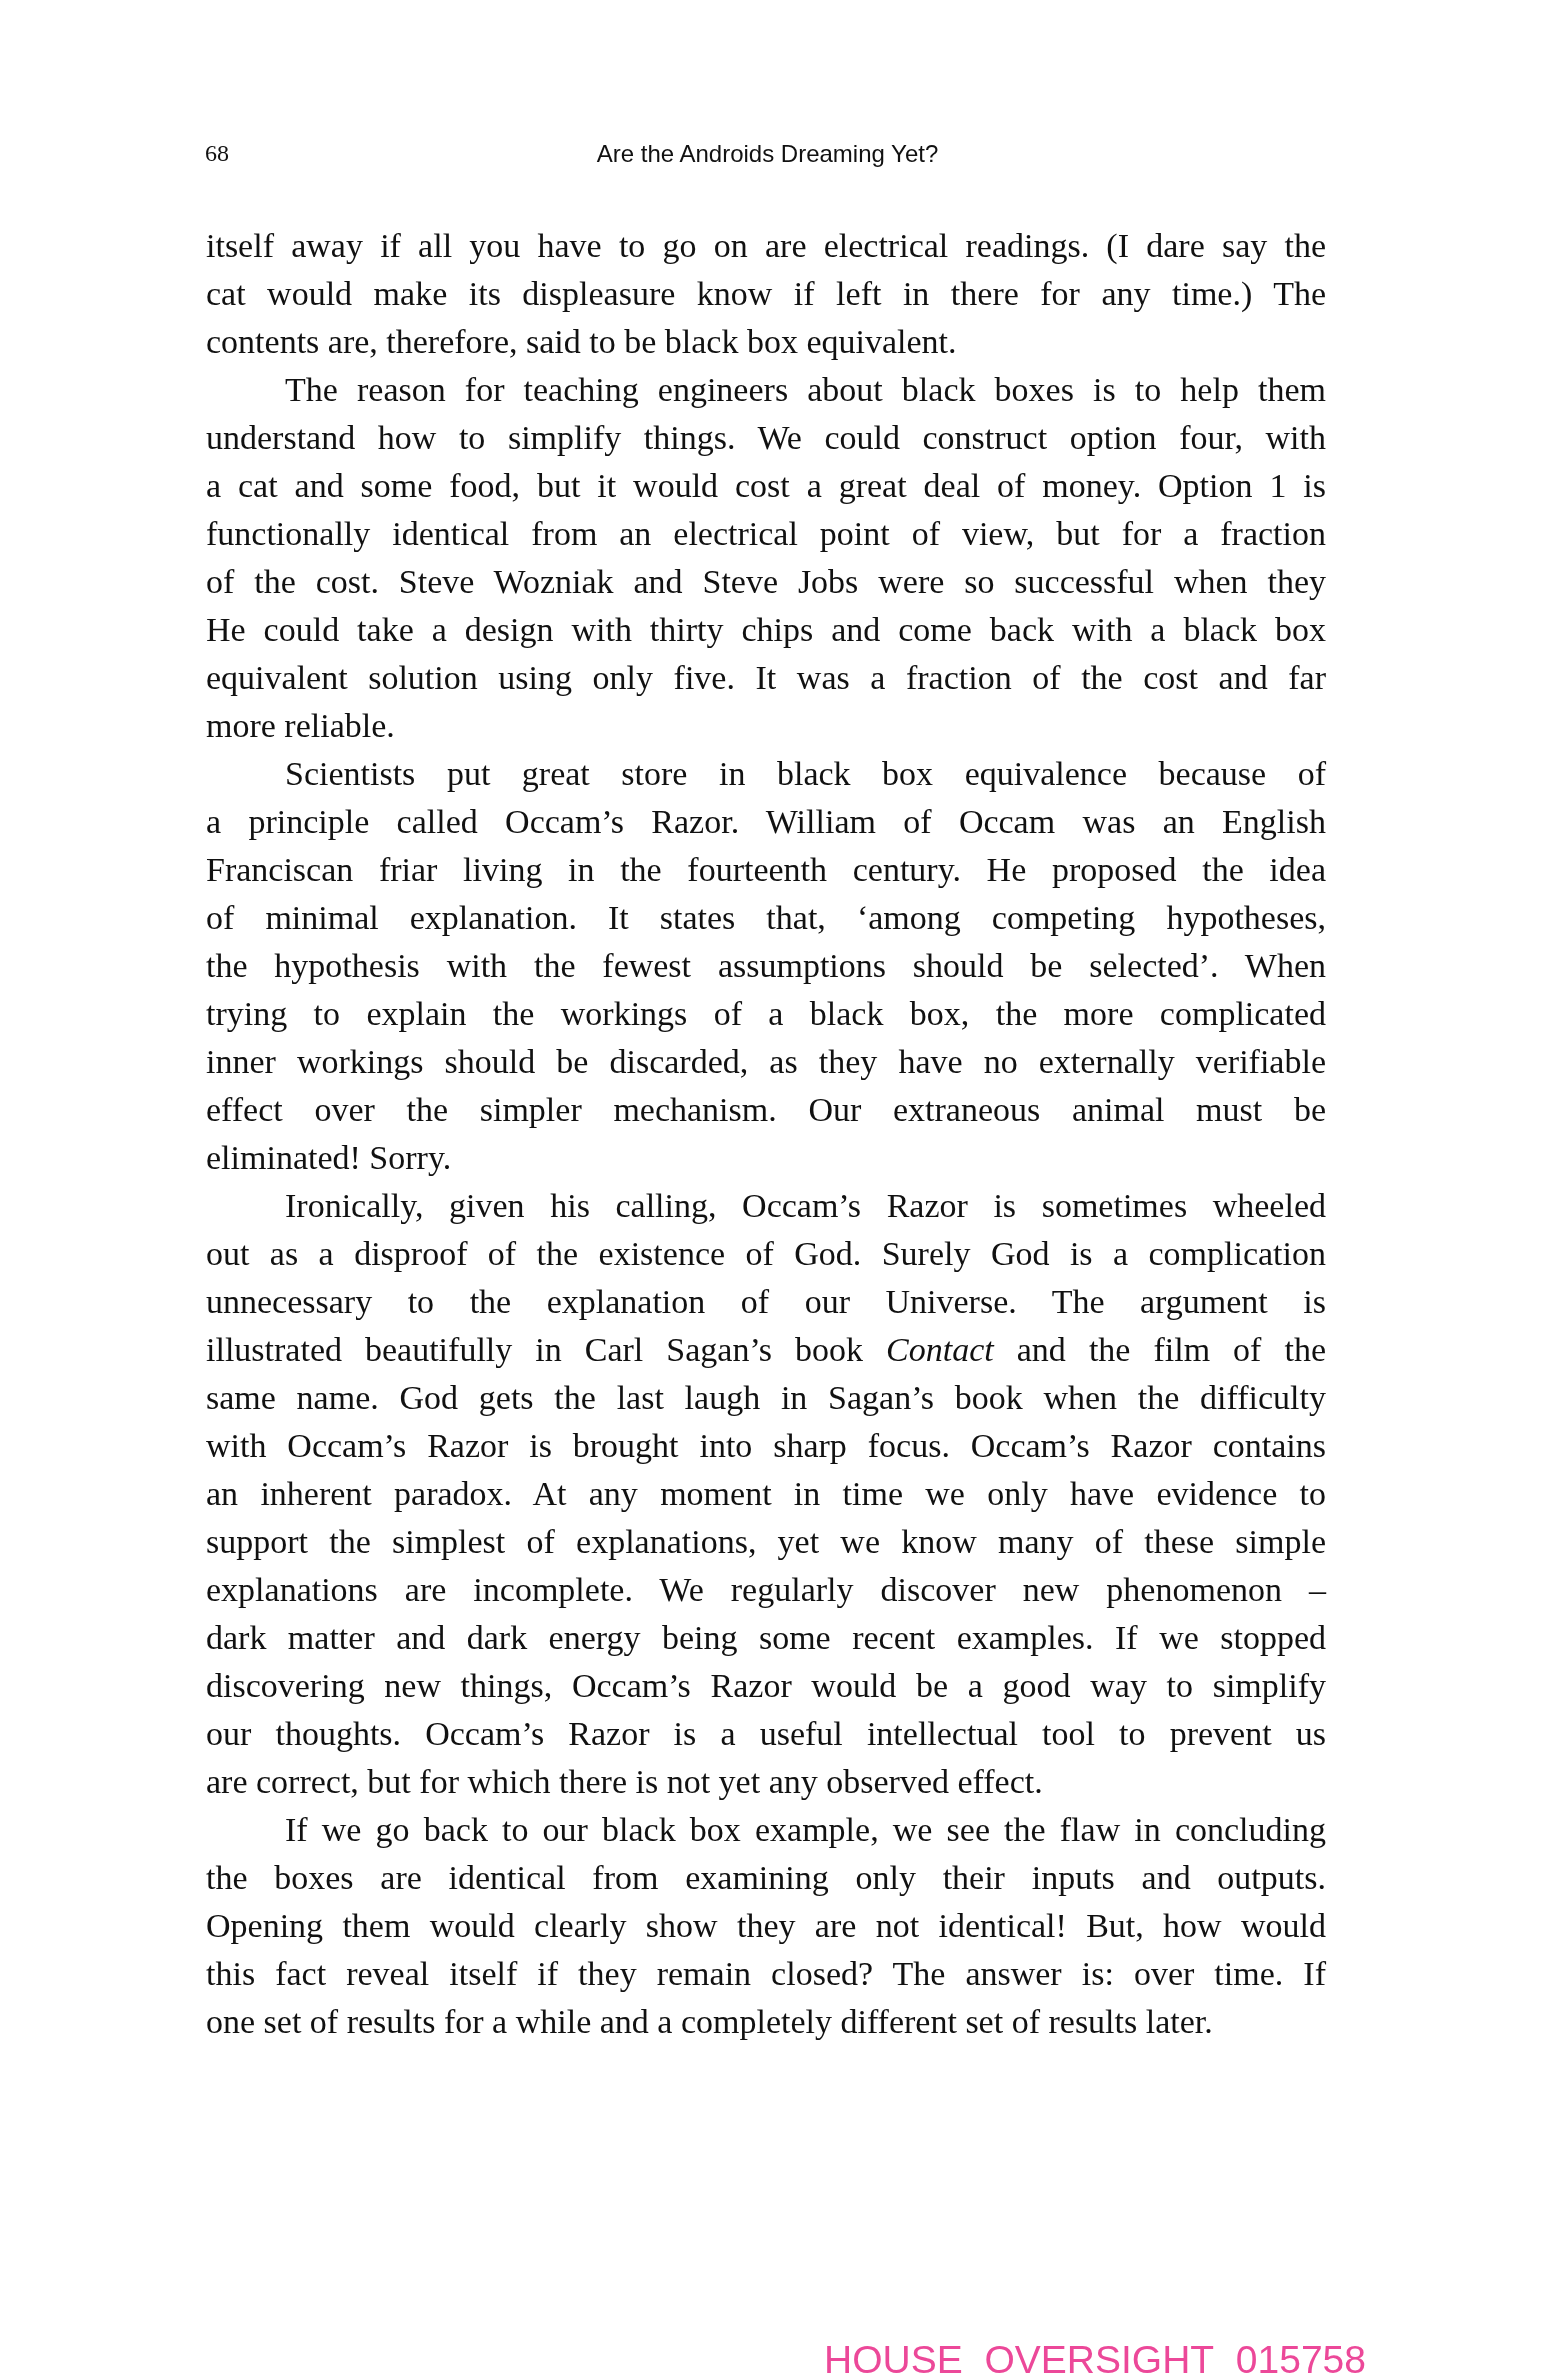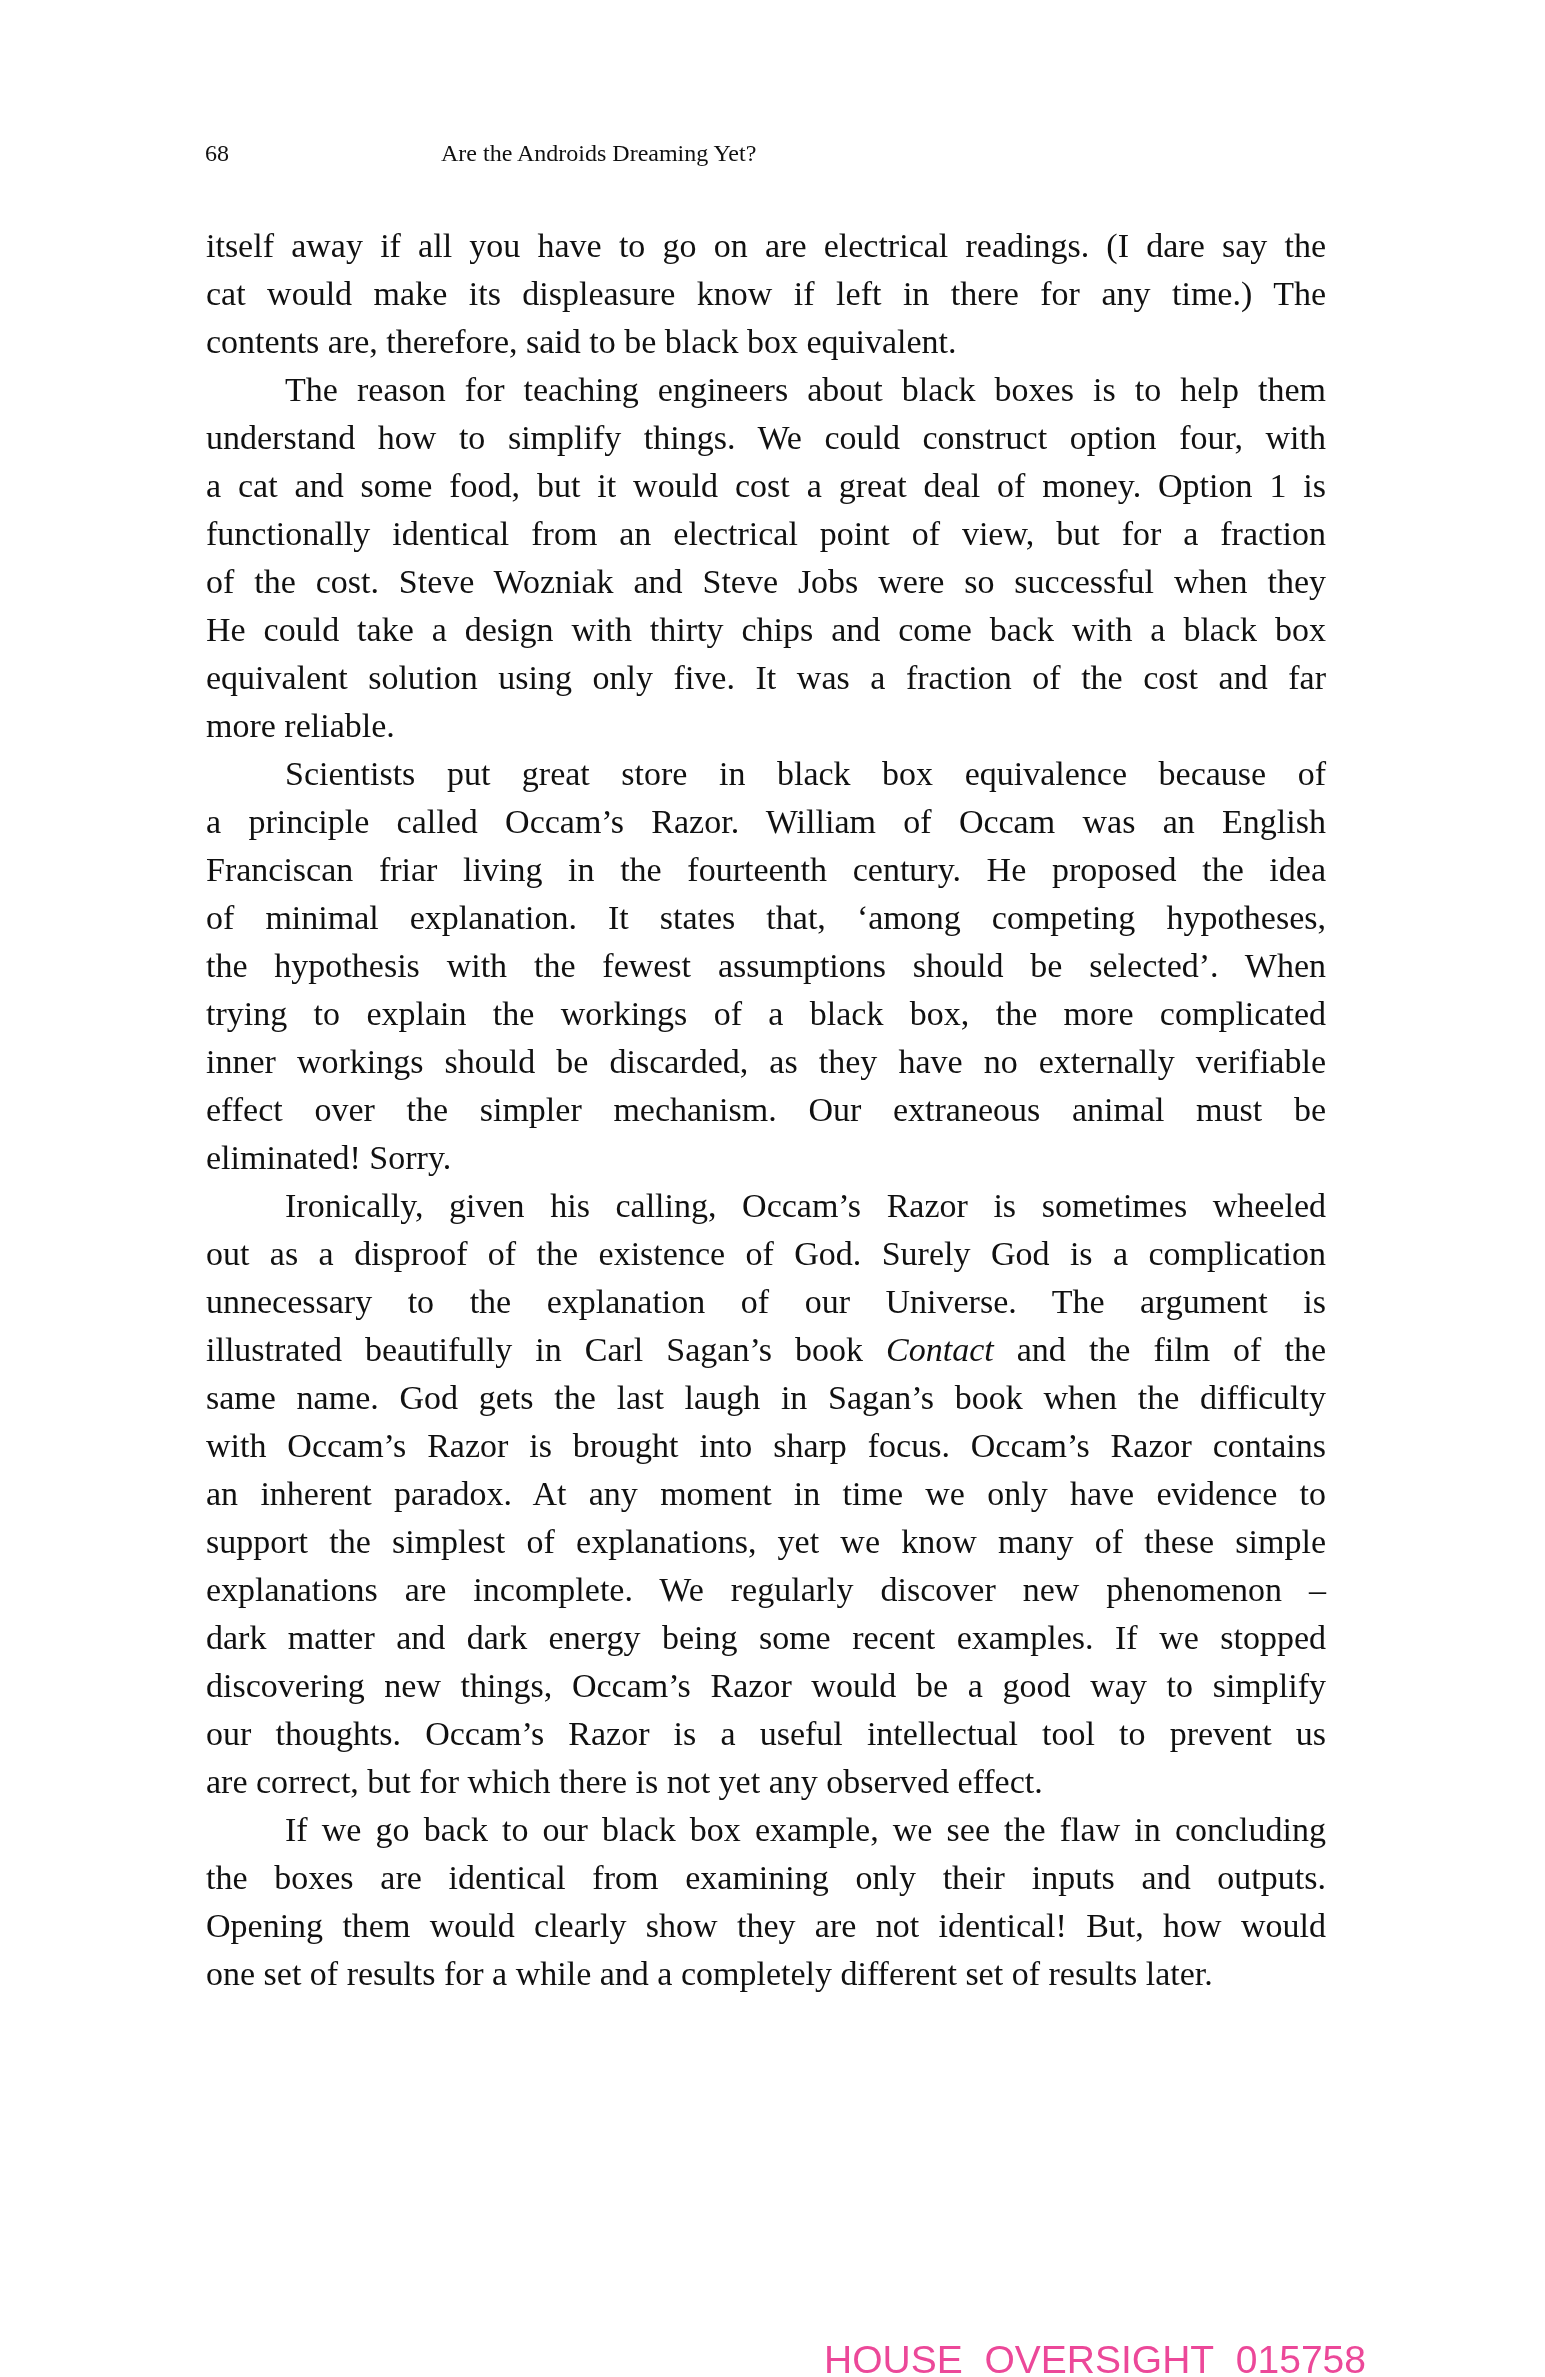--- a/index.html
+++ b/index.html
@@ -1,19 +1,19 @@
 <!DOCTYPE html>
 <html style="font-size:13.7px"><head>
 <meta charset="utf-8">
 <style>
   html, body { margin: 0; padding: 0; background: #ffffff; }
   body { width: 1545px; height: 2377px; position: relative; overflow: hidden; color: #111; }
   .page { position: absolute; left: 12px; top: 0; width: 1384px; height: 2377px; margin-top: 18px; }
   .folio { position: absolute; left: 193px; top: 120px; font-family: "Liberation Serif", "DejaVu Serif", serif; font-size: 24px; line-height: 31px; }
-  .running-title { position: absolute; left: 429px; width: 653px; top: 120px; text-align: left; font-family: Liberation Serif, serif; font-size: 24px; line-height: 31px; }
+  .running-title { position: absolute; left: 429px; width: 653px; top: 120px; text-align: center; font-family: Liberation Sans, sans-serif; font-size: 24px; line-height: 31px; }
   .body-text { position: absolute; left: 194px; top: 204px; width: 1120px; font-family: "Liberation Serif", "DejaVu Serif", serif; font-size: 34px; }
   .line { display: block; height: 48px; line-height: 48px; white-space: nowrap; text-align: justify; text-align-last: justify; }
   .line.last { text-align-last: left; }
   .line.indent { padding-left: 79px; }
   .footer-id { position: absolute; right: 30px; top: 2318px; font-family: "Liberation Sans", "DejaVu Sans", sans-serif; font-size: 39px; line-height: 48px; letter-spacing: 0px; color: #ec4899; }
   em { font-style: italic; }
 </style>
 </head>
 <body>
 
@@ -60,19 +60,20 @@
         <span class="line">explanations are incomplete. We regularly discover new phenomenon –</span>
         <span class="line">dark matter and dark energy being some recent examples. If we stopped</span>
         <span class="line">discovering new things, Occam’s Razor would be a good way to simplify</span>
         <span class="line">our thoughts. Occam’s Razor is a useful intellectual tool to prevent us</span>
         <span class="line last">are correct, but for which there is not yet any observed effect.</span>
       </div>
       <div>
         <span class="line indent">If we go back to our black box example, we see the flaw in concluding</span>
         <span class="line">the boxes are identical from examining only their inputs and outputs.</span>
         <span class="line">Opening them would clearly show they are not identical! But, how would</span>
+        <span class="line">this fact reveal itself if they remain closed? The answer is: over time. If</span>
         <span class="line last">one set of results for a while and a completely different set of results later.</span>
       </div>
     </div>
 
   <div class="footer-id">HOUSE_OVERSIGHT_015758</div>
 </div>
 
 
 </body></html>

